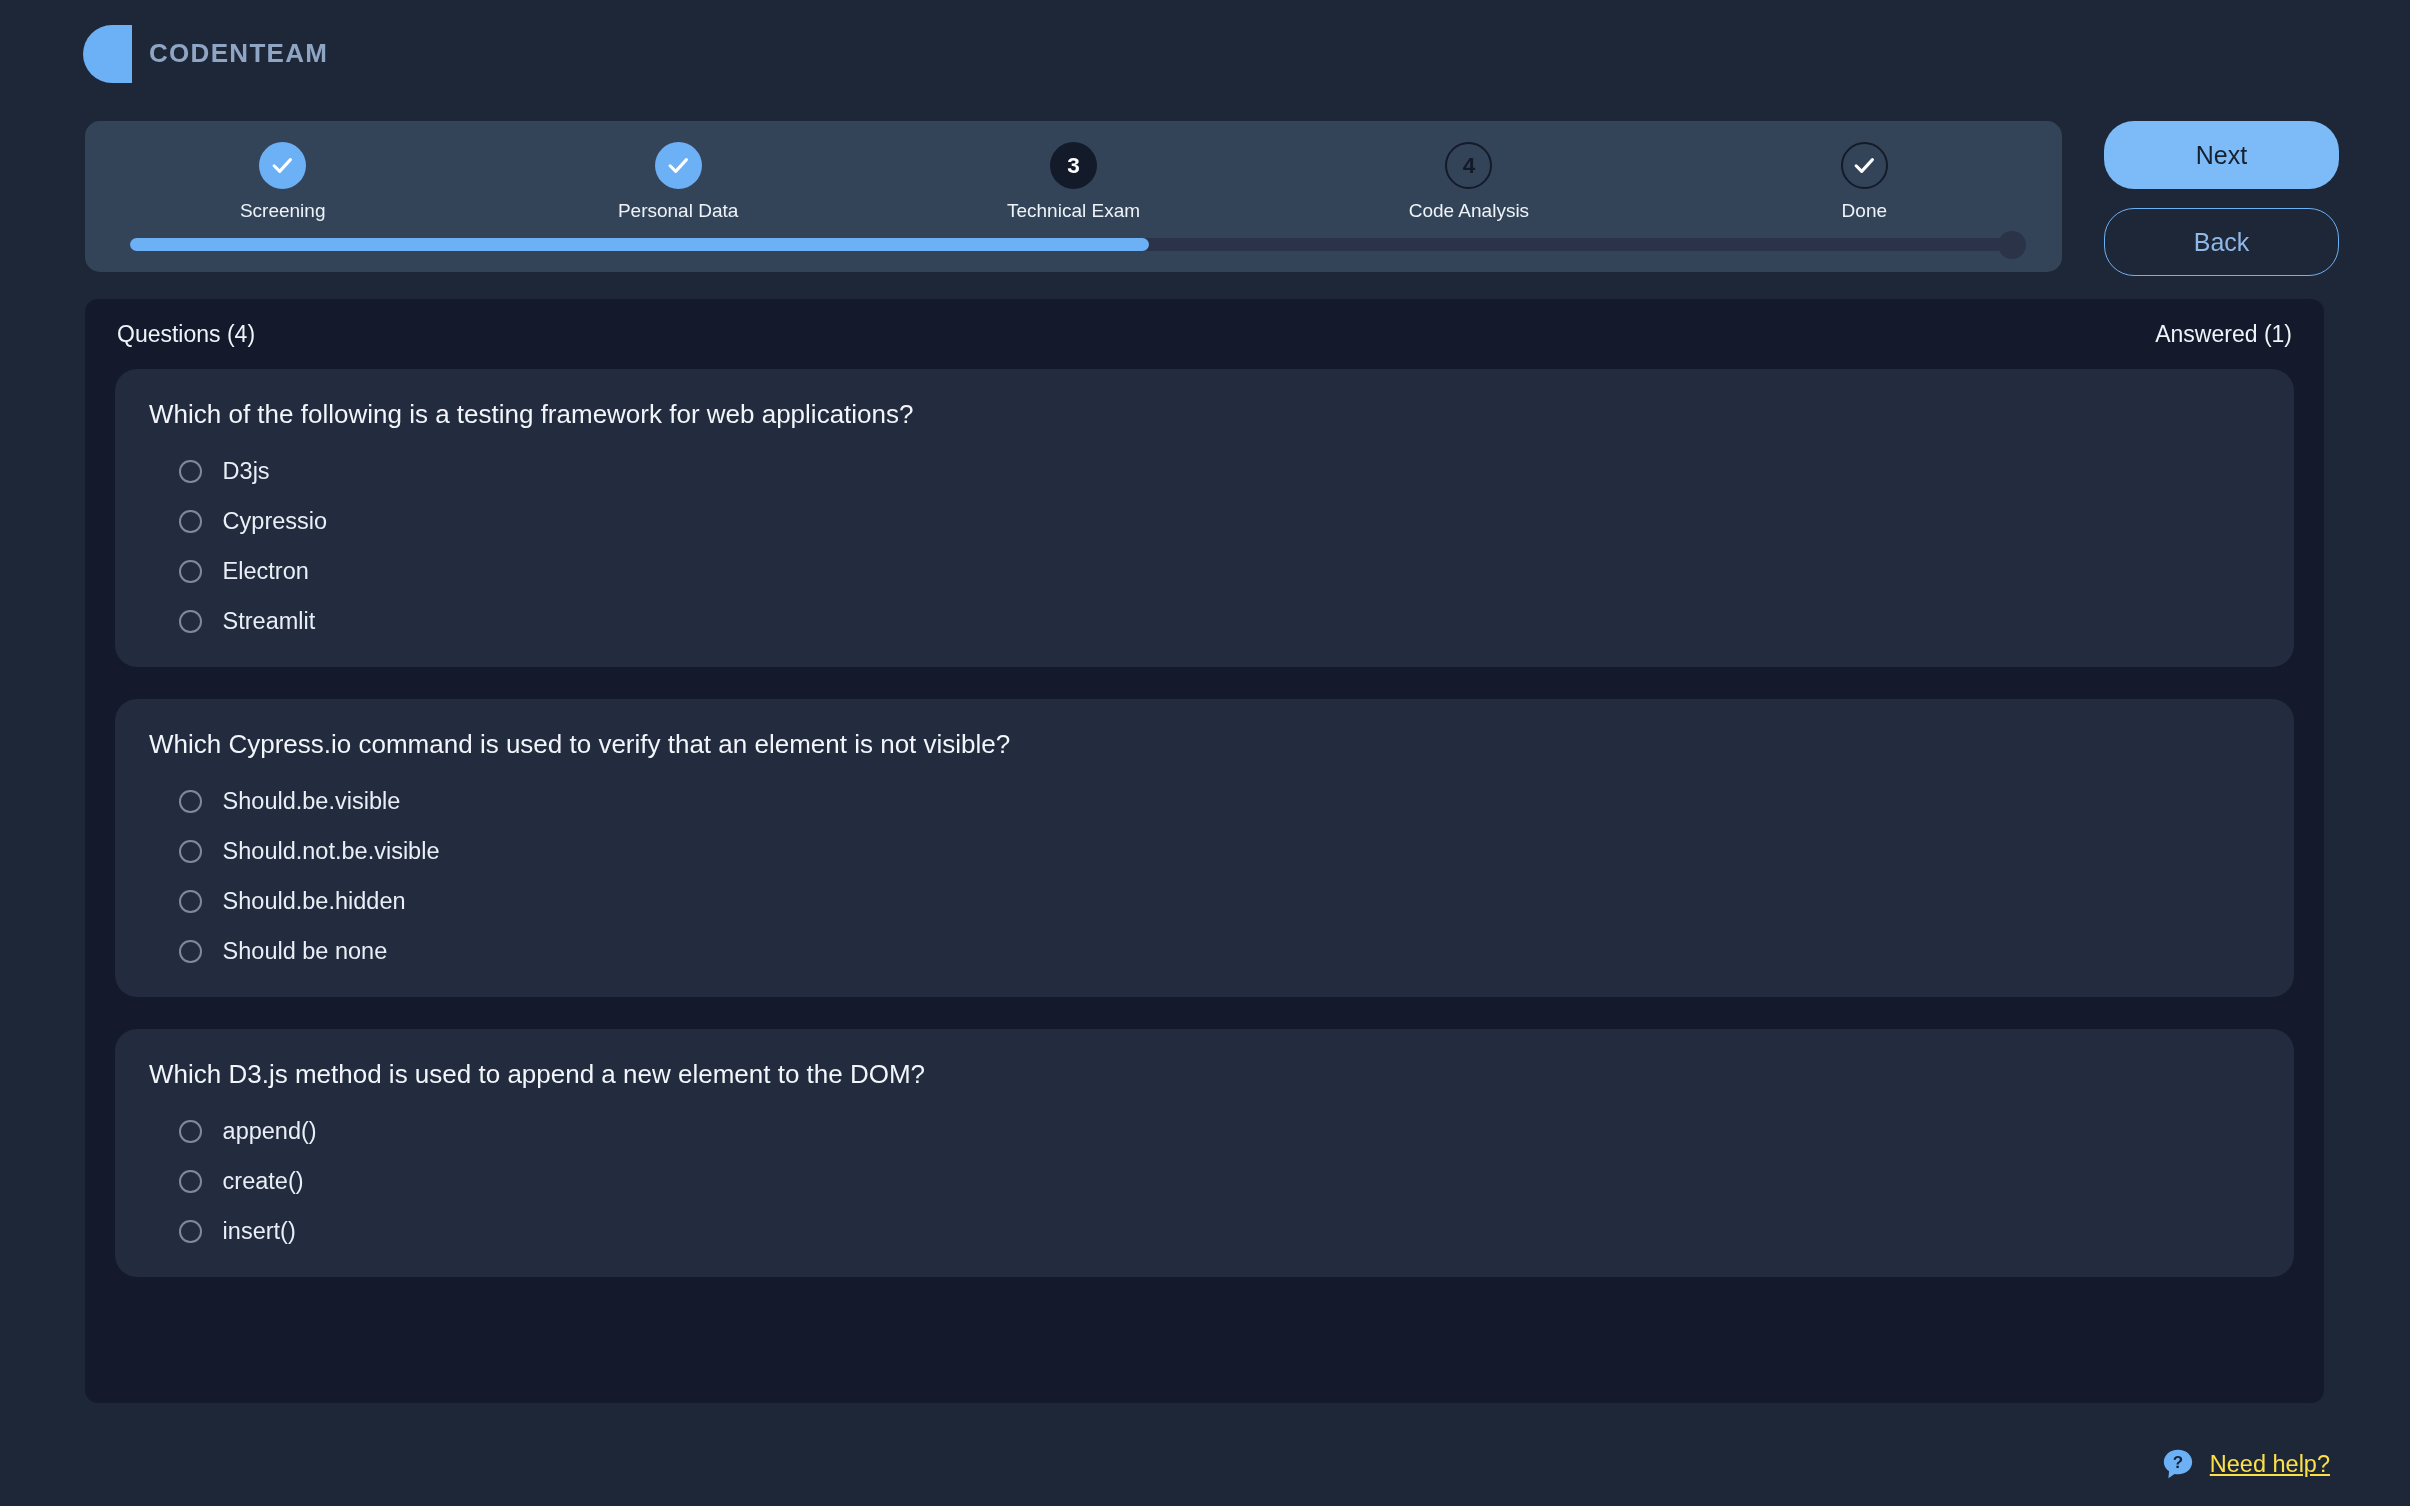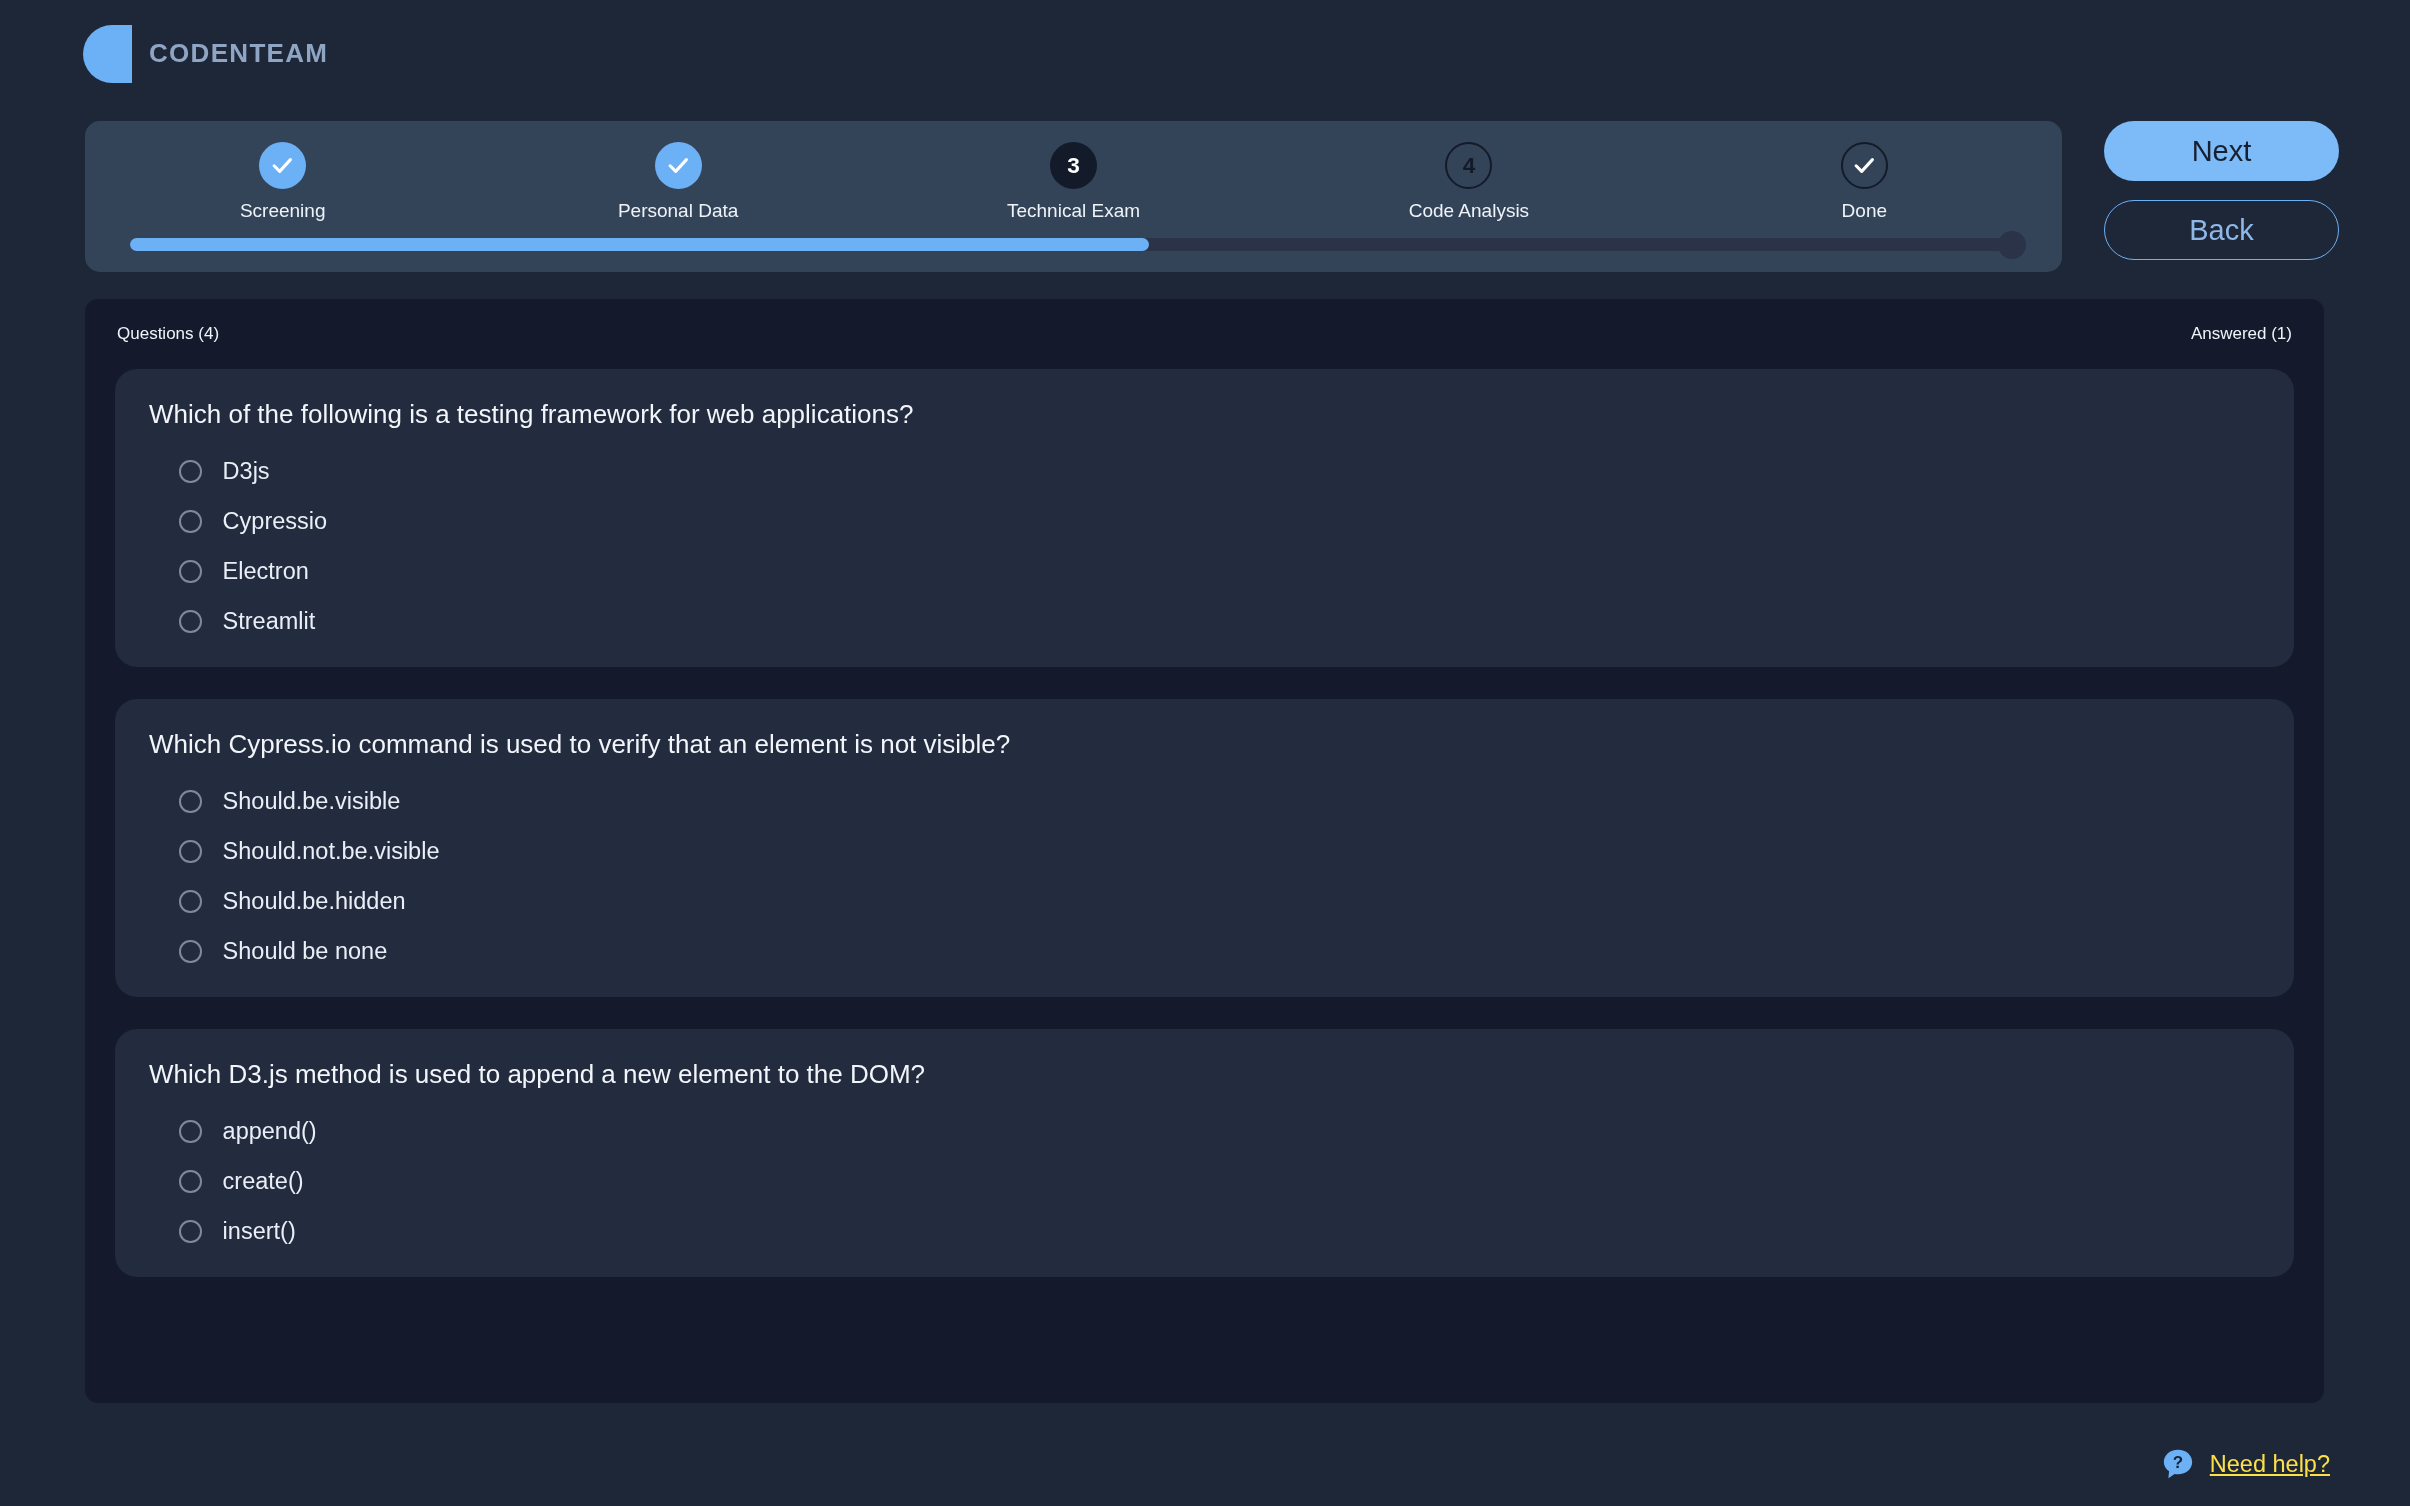--- a/index.html
+++ b/index.html
@@ -111,23 +111,23 @@
   }
 
   
   .nav-buttons {
     position: absolute;
     right: 72px; top: 121px;
     display: flex; flex-direction: column;
     gap: 19px;
   }
   .btn {
-    width: 235px; height: 60px;
+    width: 235px; height: 68px;
     border-radius: 30px;
-    font-size: 29px;
+    font-size: 25px;
     display: flex; align-items: center; justify-content: center;
     cursor: pointer;
     border: none;
     font-family: "Liberation Sans", sans-serif;
   }
   .btn-next {
     background: #7cbaf8;
     color: #17202f;
   }
   .btn-back {
@@ -146,21 +146,21 @@
     overflow: hidden;
   }
   .questions-head {
     position: relative;
     height: 70px;
     padding: 0 32px;
     display: flex; align-items: center;
     justify-content: space-between;
   }
   .questions-head span {
-    font-size: 17px;
+    font-size: 23px;
     color: #f0f4fa;
   }
   .cards {
     padding: 0 30px;
     display: flex; flex-direction: column;
     gap: 32px;
   }
   .qcard {
     background: #222c3e;
     border-radius: 22px;

